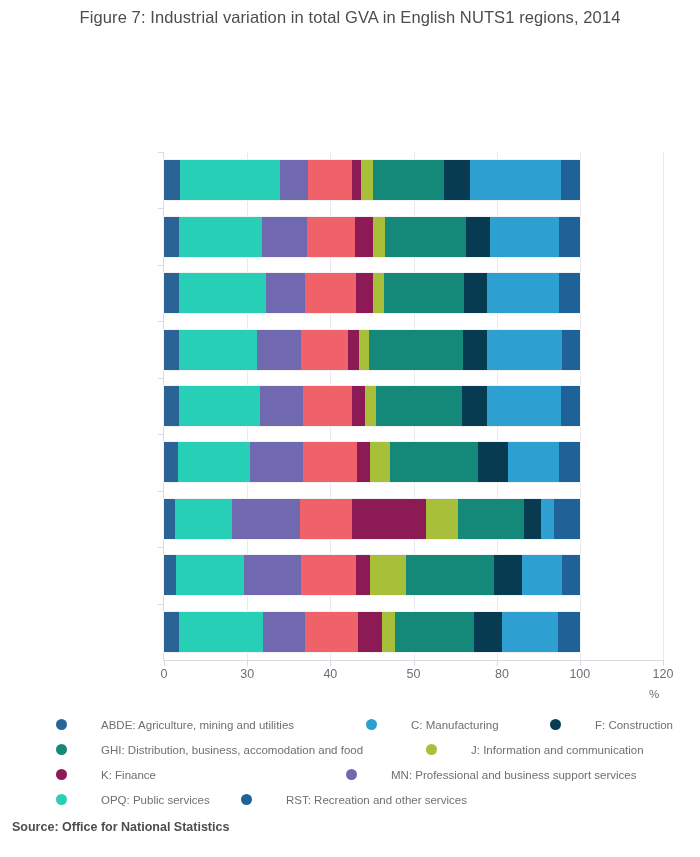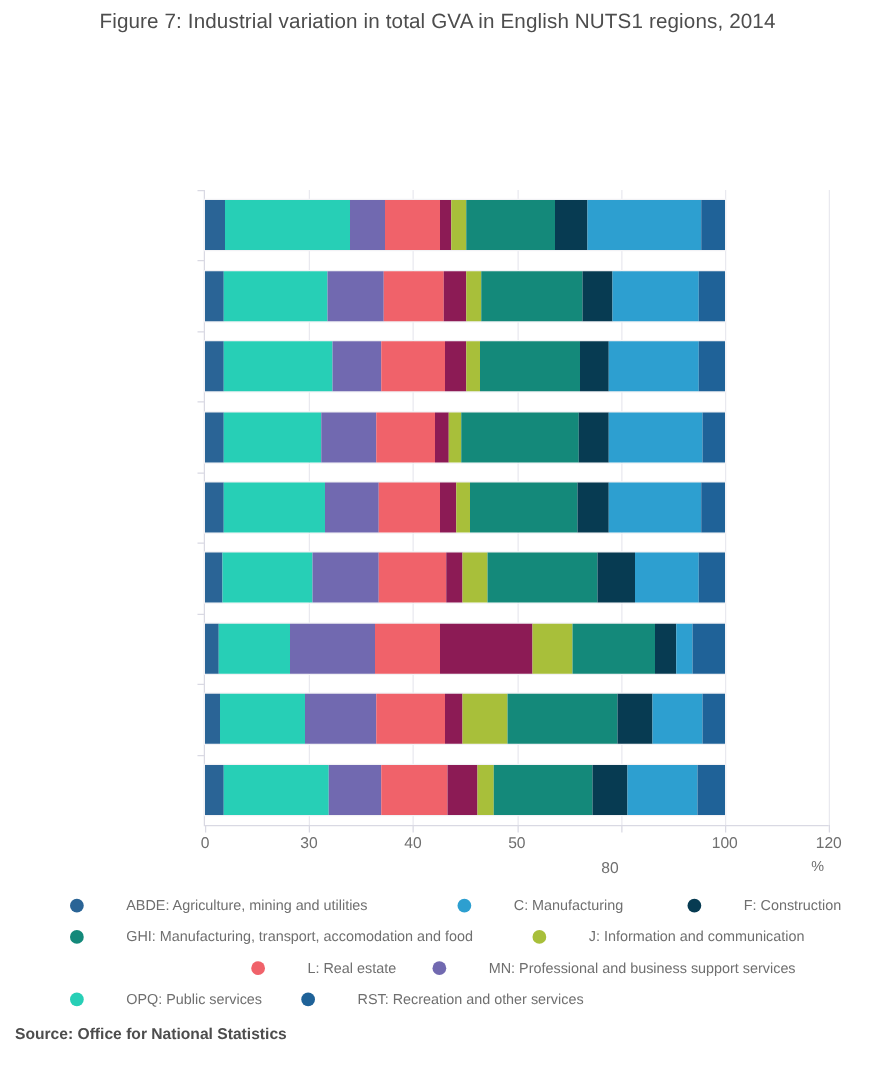--- a/index.html
+++ b/index.html
@@ -311,21 +311,21 @@
   <div id="xticks">
       <div class="xtick-mark" style="left: 0px;"></div>
       <div class="xlabel" style="left: 0px;">0</div>
       <div class="xtick-mark" style="left: 83.1667px;"></div>
       <div class="xlabel" style="left: 83.1667px;">30</div>
       <div class="xtick-mark" style="left: 166.333px;"></div>
       <div class="xlabel" style="left: 166.333px;">40</div>
       <div class="xtick-mark" style="left: 249.5px;"></div>
       <div class="xlabel" style="left: 249.5px;">50</div>
       <div class="xtick-mark" style="left: 332.667px;"></div>
-      <div class="xlabel" style="left: 324px; margin-top: 20px;">80</div>
+      <div class="xlabel" style="left: 338px;">80</div>
       <div class="xtick-mark" style="left: 415.833px;"></div>
       <div class="xlabel" style="left: 415.833px;">100</div>
       <div class="xtick-mark" style="left: 499px;"></div>
       <div class="xlabel" style="left: 499px;">120</div>
     </div>
   <div id="x-axis-title">%</div>
 <div class="y-tick" style="top: 0px;"></div>
     <div class="y-tick" style="top: 56.4444px;"></div>
     <div class="y-tick" style="top: 112.889px;"></div>
     <div class="y-tick" style="top: 169.333px;"></div>
@@ -349,31 +349,31 @@
         <span class="legend-text">C: Manufacturing</span>
       </div>
       <div class="legend-item" style="left: 494px;">
         <span class="legend-dot" style="background: rgb(7, 59, 82);"></span>
         <span class="legend-text">F: Construction</span>
       </div>
     </div>
     <div class="legend-line">
       <div class="legend-item" style="left: 0px;">
         <span class="legend-dot" style="background: rgb(20, 137, 122);"></span>
-        <span class="legend-text">GHI: Manufacturing, transport, accomodation and food</span>
+        <span class="legend-text">GHI: Distribution, business, accomodation and food</span>
       </div>
       <div class="legend-item" style="left: 370px;">
         <span class="legend-dot" style="background: rgb(168, 191, 58);"></span>
         <span class="legend-text">J: Information and communication</span>
       </div>
     </div>
     <div class="legend-line">
-      <div class="legend-item" style="left: 145px;">
-        <span class="legend-dot" style="background: rgb(240, 98, 106);"></span>
-        <span class="legend-text">L: Real estate</span>
+      <div class="legend-item" style="left: 0px;">
+        <span class="legend-dot" style="background: rgb(140, 27, 85);"></span>
+        <span class="legend-text">K: Finance</span>
       </div>
       <div class="legend-item" style="left: 290px;">
         <span class="legend-dot" style="background: rgb(113, 105, 176);"></span>
         <span class="legend-text">MN: Professional and business support services</span>
       </div>
     </div>
     <div class="legend-line">
       <div class="legend-item" style="left: 0px;">
         <span class="legend-dot" style="background: rgb(39, 207, 182);"></span>
         <span class="legend-text">OPQ: Public services</span>

